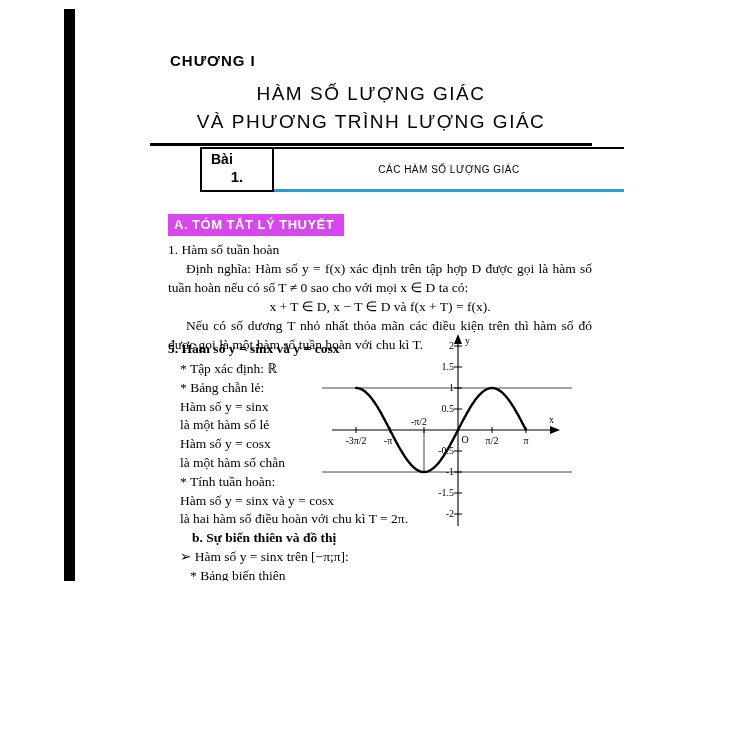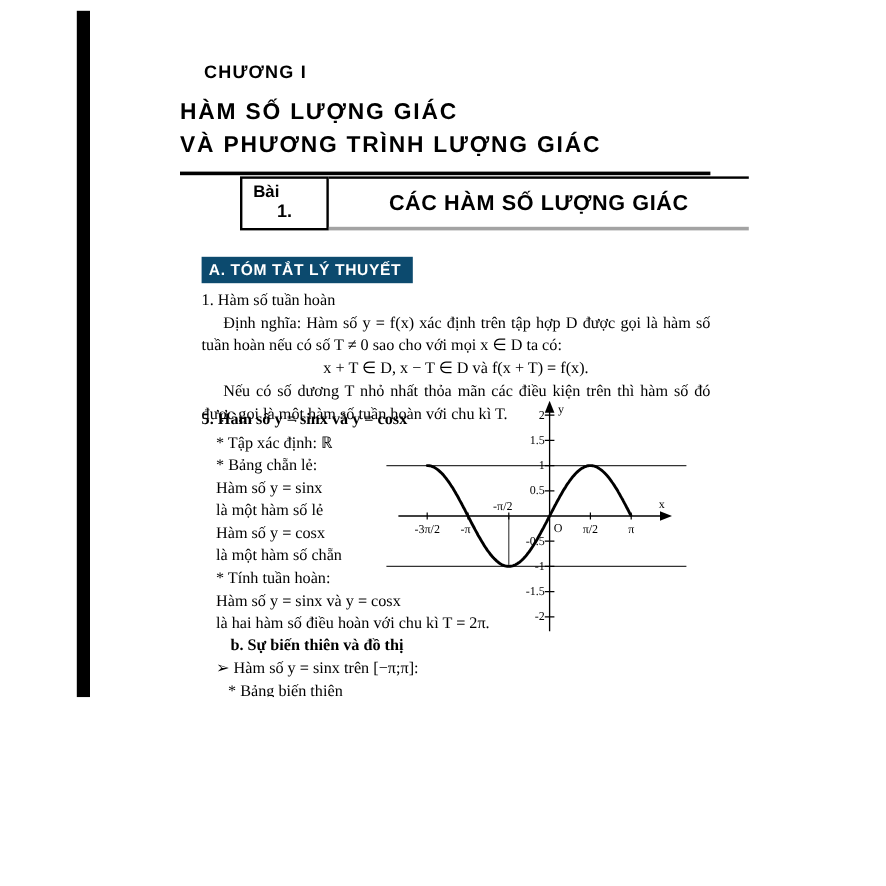--- a/index.html
+++ b/index.html
@@ -2,34 +2,34 @@
 <html><head>
 <meta charset="utf-8">
 <style>
   html,body{margin:0;padding:0;background:#fff;}
   .page{position:relative;width:738px;height:581px;background:#fff;color:#000;
         font-family:"Liberation Serif",serif;overflow:hidden;}
   .leftbar{position:absolute;left:64px;top:9px;width:11px;height:693px;background:#000;}
 
   .chapter-label{position:absolute;left:170px;top:52px;font-family:"Liberation Sans",sans-serif;
         font-weight:bold;font-size:15px;letter-spacing:1px;}
-  .chapter-title{position:absolute;left:150px;top:80px;width:442px;
-        font-family:"Liberation Sans",sans-serif;font-weight:bold;font-size:19px;
+  .chapter-title{position:absolute;left:150px;top:80px;width:442px;text-align:center;
+        font-family:"Liberation Sans",sans-serif;font-weight:normal;font-size:19px;
         letter-spacing:1.5px;line-height:28px;padding-bottom:7px;border-bottom:3.5px solid #000;}
 
   .banner{position:absolute;left:168px;top:147px;width:424px;height:45px;display:flex;
         font-family:"Liberation Sans",sans-serif;margin-left:32px;}
   .banner-box{width:74px;border:2px solid #000;box-sizing:border-box;}
   .banner-bai{font-weight:bold;font-size:14px;padding:2px 0 0 9px;}
   .banner-num{font-weight:bold;font-size:15px;text-align:center;margin-top:1px;}
-  .banner-main{flex:1;border-top:2px solid #000;border-bottom:3px solid #a3a3a3;box-sizing:border-box;
-        display:flex;align-items:center;justify-content:center;font-weight:bold;font-size:18px;
+  .banner-main{flex:1;border-top:2px solid #000;border-bottom:3px solid #0ea5e9;box-sizing:border-box;
+        display:flex;align-items:center;justify-content:center;font-weight:normal;font-size:10px;
         letter-spacing:.5px;}
 
-  .sec-head{position:absolute;left:168px;top:214px;background:#0c4a6e;color:#fff;
+  .sec-head{position:absolute;left:168px;top:214px;background:#d946ef;color:#fff;
         font-family:"Liberation Sans",sans-serif;font-weight:bold;font-size:13px;
         padding:3px 10px 4px 6px;letter-spacing:.5px;}
 
   .bodytext{position:absolute;left:168px;top:240px;width:424px;font-size:13.5px;
         line-height:19px;text-align:justify;}
   .bodytext p{margin:0;}
   .indent{text-indent:18px;}
   .center{text-align:center;text-indent:0;}
   .bold{font-weight:normal;}
 

